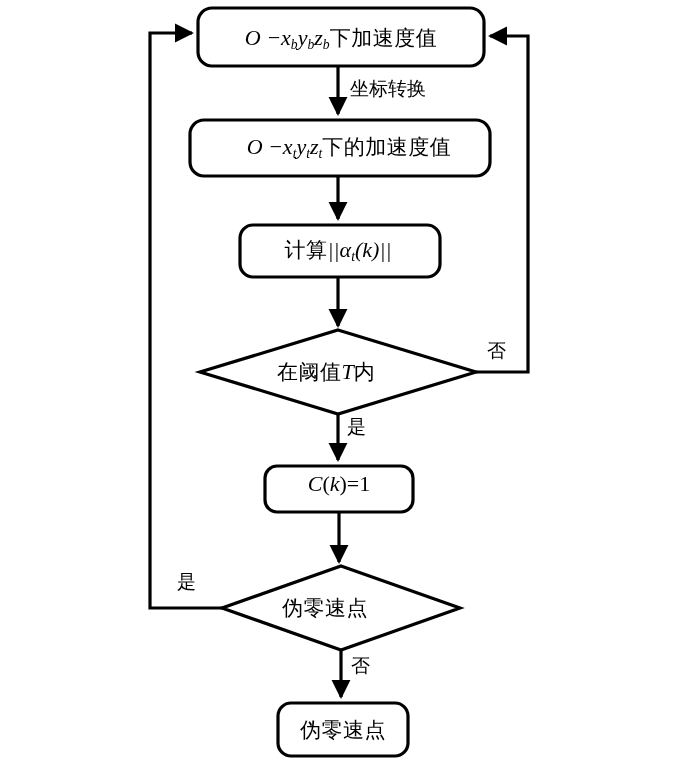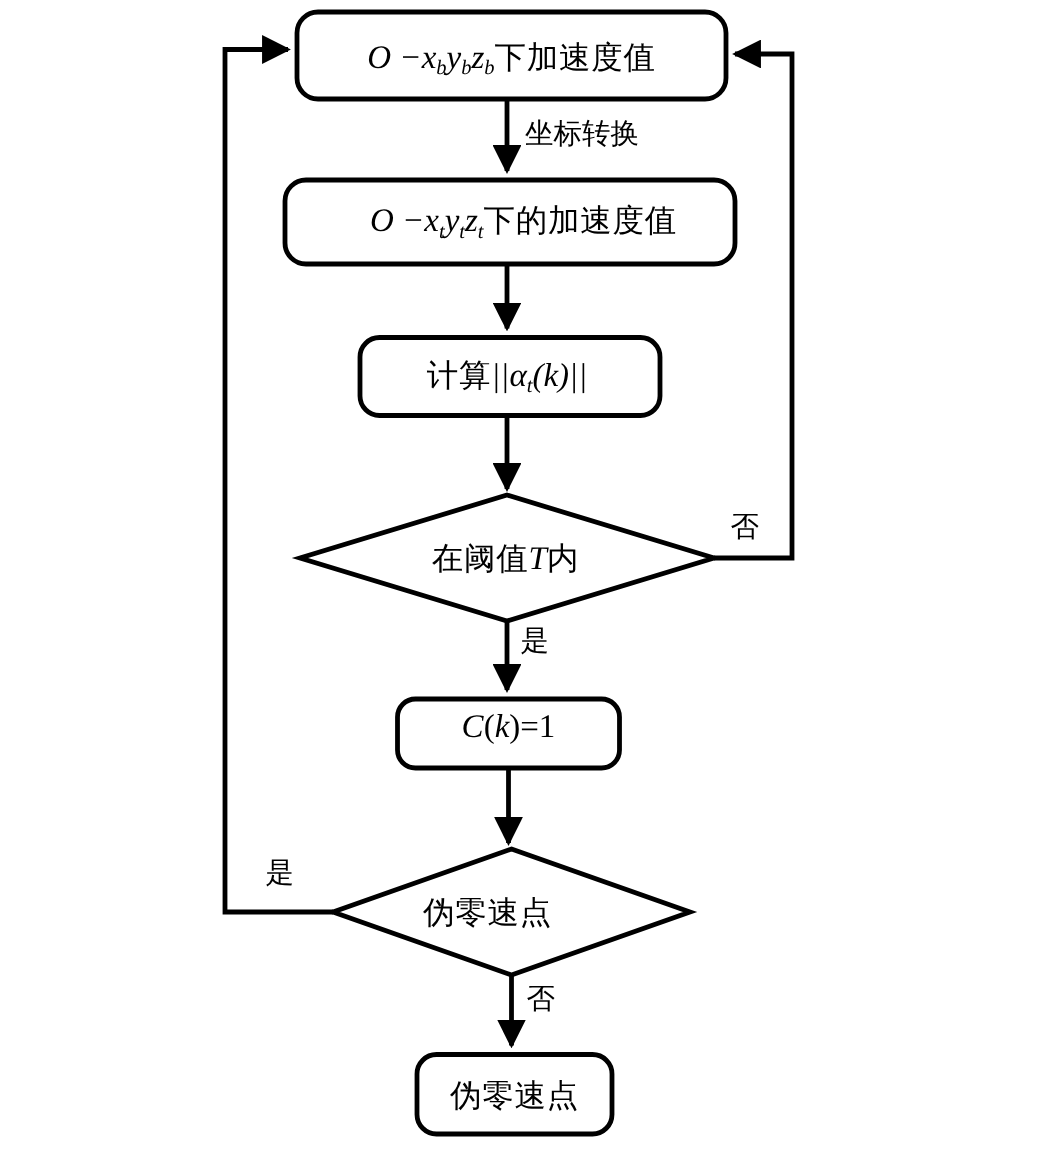--- a/index.html
+++ b/index.html
@@ -114,21 +114,21 @@
       <span class="mathi">O −x</span><span class="mathi"><sub>t</sub></span><span class="mathi">y</span><span class="mathi"><sub>t</sub></span><span class="mathi">z</span><span class="mathi"><sub>t</sub></span><span class="cjk">下的加速度值</span>
     </span>
   </div>
 
   <div class="node-text" style="left:240px; top:225px; width:196px; height:52px;">
     <span>
       <span class="cjk">计算</span><span class="mathi">||α</span><span class="mathi"><sub>t</sub></span><span class="mathi">(k)||</span>
     </span>
   </div>
 
-  <div class="node-text" style="left:199px; top:348px; width:276px; height:48px;">
+  <div class="node-text" style="left:188px; top:348px; width:276px; height:48px;">
     <span>
       <span class="cjk">在阈值</span><span class="mathi">T</span><span class="cjk">内</span>
     </span>
   </div>
 
   <div class="node-text" style="left:265px; top:466px; width:148px; height:35px;">
     <span>
       <span class="mathi">C</span><span class="mathr">(</span><span class="mathi">k</span><span class="mathr">)=1</span>
     </span>
   </div>

